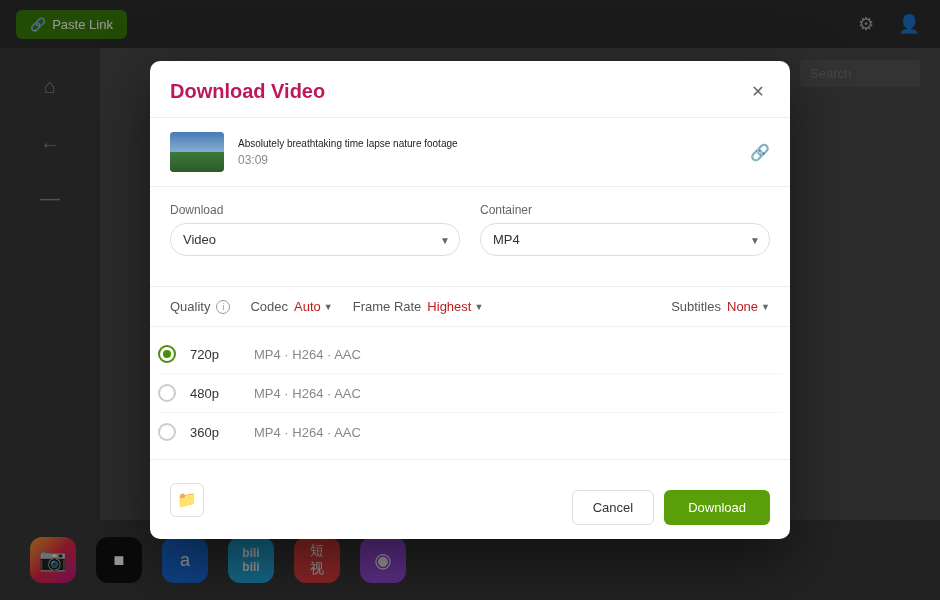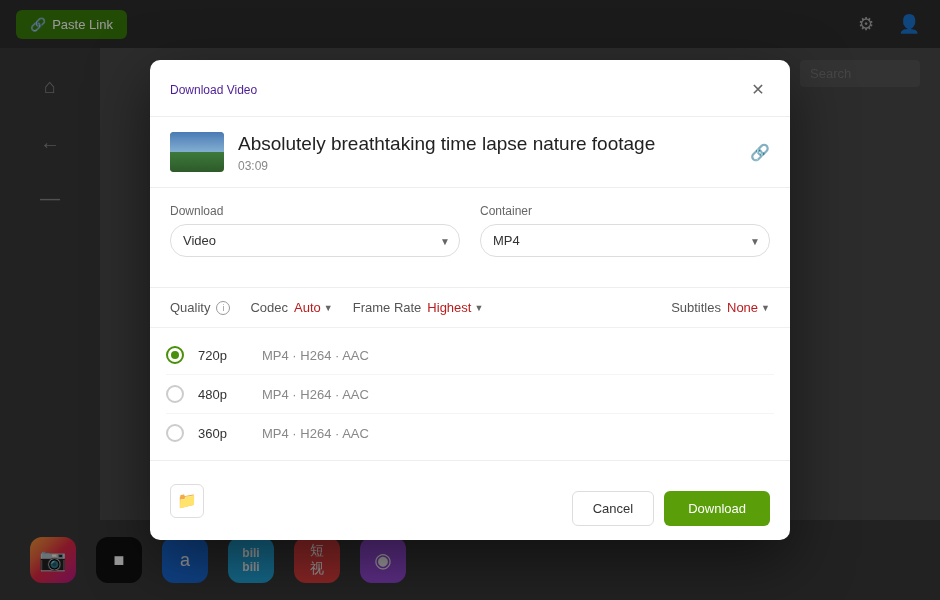--- a/index.html
+++ b/index.html
@@ -138,23 +138,23 @@
 
     .modal-header {
       padding: 18px 20px 14px;
       display: flex;
       align-items: center;
       justify-content: space-between;
       border-bottom: 1px solid #eee;
     }
 
     .modal-title {
-      font-size: 12px;
-      font-weight: 400;
-      color: #4c1d95;
+      font-size: 20px;
+      font-weight: 700;
+      color: #be185d;
     }
 
     .close-btn {
       width: 24px;
       height: 24px;
       display: flex;
       align-items: center;
       justify-content: center;
       color: #666;
       cursor: pointer;
@@ -194,21 +194,21 @@
       bottom: 0; left: 0; right: 0;
       height: 50%;
       background: linear-gradient(180deg, #3d7a3a 0%, #2d5a2a 100%);
     }
 
     .video-meta {
       flex: 1;
     }
 
     .video-title {
-      font-size: 19px;
+      font-size: 10px;
       font-weight: 500;
       color: #222;
       line-height: 1.4;
     }
 
     .video-duration {
       font-size: 12px;
       color: #888;
       margin-top: 2px;
     }
@@ -317,21 +317,21 @@
       font-size: 9px;
       color: #666;
     }
 
     .subtitles-group {
       margin-left: auto;
     }
 
     
     .quality-list {
-      padding: 8px 16px;
+      padding: 8px 8px;
     }
 
     .quality-item {
       display: flex;
       align-items: center;
       padding: 10px 0;
       border-bottom: 1px solid #f5f5f5;
       gap: 14px;
     }
 

